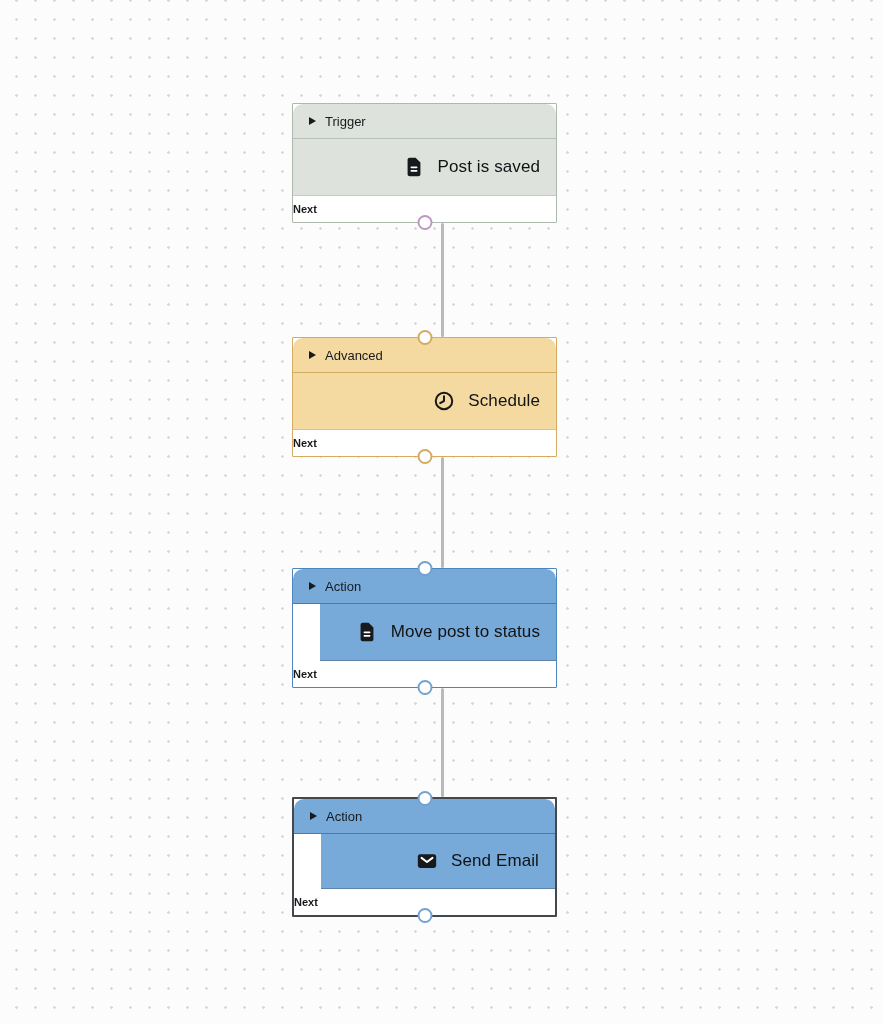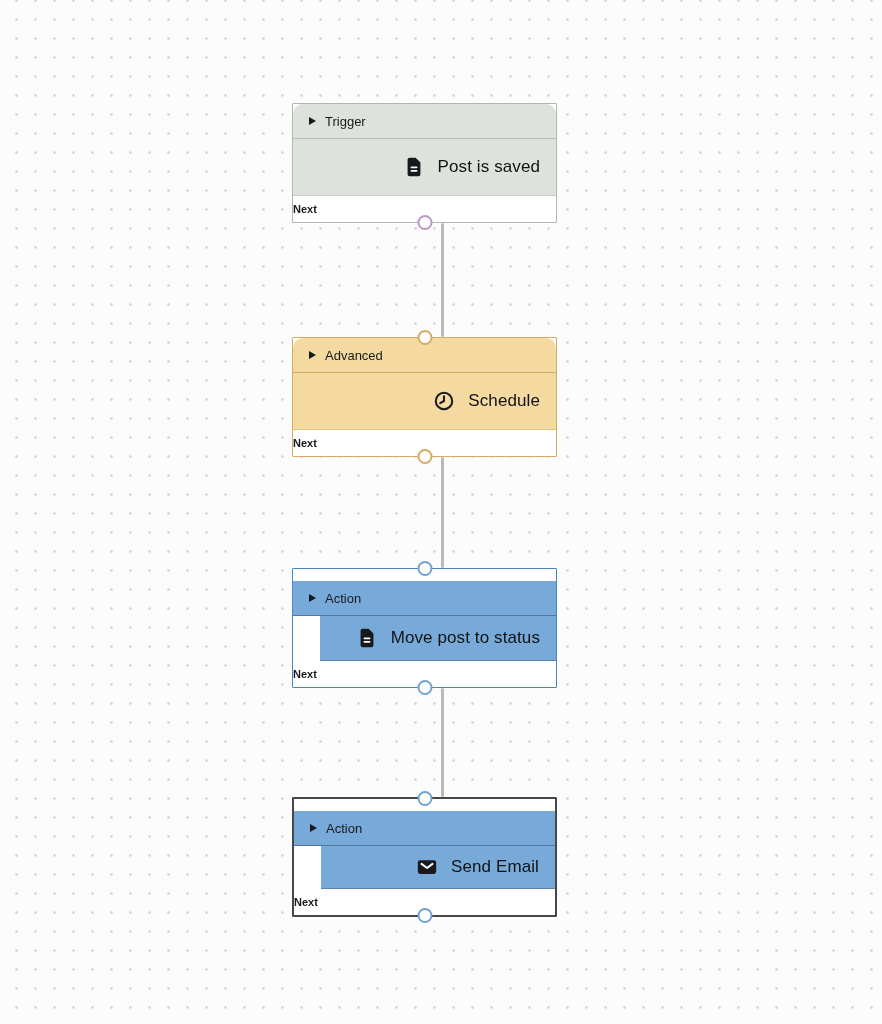--- a/index.html
+++ b/index.html
@@ -95,21 +95,21 @@
   
   .variant-trigger { border-color: #aeb9ae; }
   .variant-trigger .node-header { background: #dde3dc; border-bottom: 1px solid #b6c0b6; }
   .variant-trigger .node-body   { background: #dde3dc; border-bottom: 1px solid #c4cdc4; }
 
   .variant-advanced { border-color: #d4ab61; }
   .variant-advanced .node-header { background: #f4d9a0; border-bottom: 1px solid #d2ab63; }
   .variant-advanced .node-body   { background: #f4d9a0; border-bottom: 1px solid #e0c183; }
 
   .variant-action { border-color: #4d86be; }
-  .variant-action .node-header { background: #77aad9; border-bottom: 1px solid #53779c; margin-top: 12px; }
+  .variant-action .node-header { background: #77aad9; border-bottom: 1px solid #53779c; }
   .variant-action .node-body   { background: #77aad9; border-bottom: 1px solid #5e83a8; margin-left: 27px; }
 
   .node.selected { border-color: #45484b; border-width: 2px; }
 
   
   .handle {
     position: absolute;
     left: 50%;
     transform: translateX(-50%);
     width: 15px;

